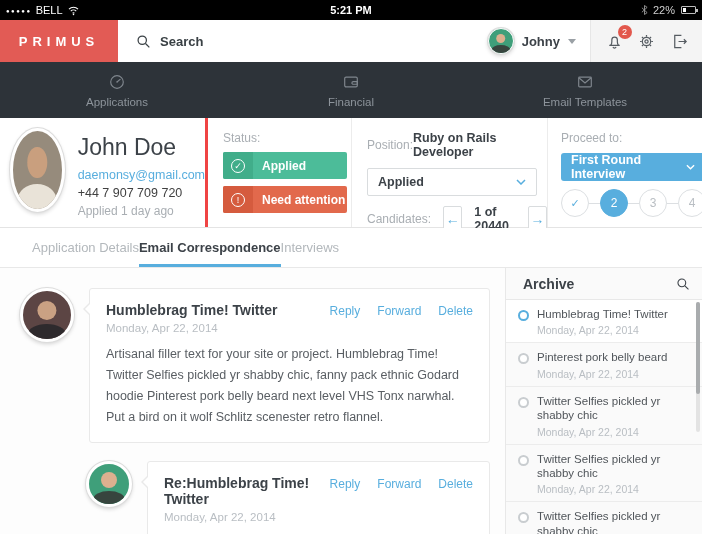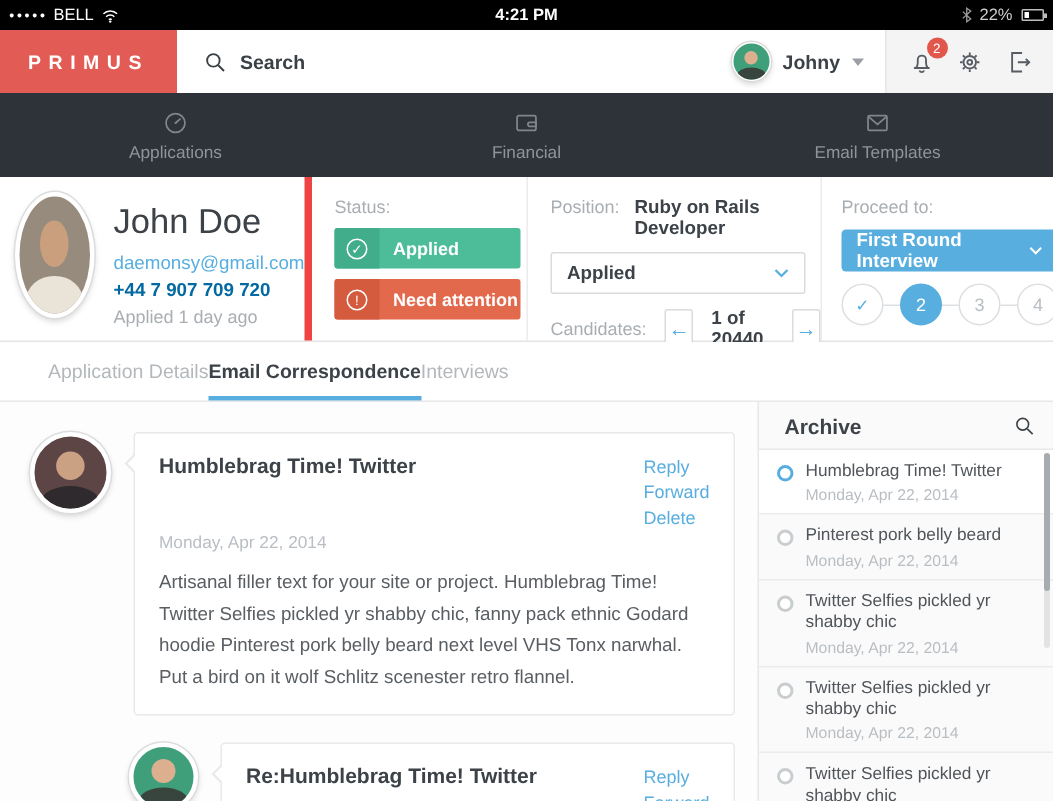--- a/index.html
+++ b/index.html
@@ -32,46 +32,46 @@
     color:#fff; font-size:9px; display:flex; align-items:center; justify-content:center; padding:0 3px; }
 
   
   .nav { position:absolute; top:62px; left:0; width:702px; height:56px; background:#2d3339; display:flex; }
   .nav-item { flex:1; display:flex; flex-direction:column; align-items:center; justify-content:center; gap:5px; cursor:pointer; }
   .nav-item .nav-label { color:#8d949b; font-size:11.5px; }
 
   
   .profile { position:absolute; top:118px; left:0; width:702px; height:110px; background:#fff;
     border-bottom:1px solid #e4e4e4; display:flex; }
-  .col-contact { width:208px; display:flex; border-right:5px solid #ef4444; }
+  .col-contact { width:208px; display:flex; border-right:3px solid #ef4444; }
   .avatar { border-radius:50%; border:3px solid #fff; box-shadow:0 0 0 1px #dcdcdc, 0 2px 4px rgba(0,0,0,.18); }
   .sil { position:relative; overflow:hidden; border-radius:50%; }
   .sil::before { content:""; position:absolute; top:20%; left:50%; transform:translateX(-50%); width:40%; height:40%;
     border-radius:50%; background:var(--skin,#d3a987); }
   .sil::after { content:""; position:absolute; bottom:-10%; left:50%; transform:translateX(-50%); width:80%; height:42%;
     border-radius:50% 50% 0 0; background:var(--shirt,#50463e); }
   .pf-avatar { width:84px; height:84px; margin:10px 0 0 10px; background:#968b7c; --skin:#c99f7e; --shirt:#e9e3d8; }
   .pf-info { padding:16px 0 0 13px; }
   .pf-name { font-size:23px; color:#3c4248; margin-bottom:7px; }
   .pf-email { font-size:12.5px; color:#58aede; margin-bottom:4px;text-align:center; }
-  .pf-phone { font-size:12.5px; color:#0369a1; font-weight:bold; margin-bottom:4px; }
+  .pf-phone { font-size:12.5px; color:#404040; font-weight:normal; margin-bottom:4px; }
   .pf-ago { font-size:12px; color:#a9aeb3; }
 
   .col-status { width:144px; padding:13px 16px 0 15px; border-right:1px solid #ececec; }
   .mini-label { font-size:12px; color:#a9aeb3; }
   .st-btn { display:flex; align-items:center; width:124px; height:27px; margin-top:7px; border-radius:2px; cursor:pointer; }
   .st-ico { width:30px; height:27px; display:flex; align-items:center; justify-content:center; border-radius:2px 0 0 2px; }
   .st-circle { width:14px; height:14px; border:1px solid #fff; border-radius:50%; color:#fff; font-size:9px;
     display:flex; align-items:center; justify-content:center; }
   .st-label { flex:1; text-align:left; padding-left:9px; color:#fff; font-size:12px; font-weight:bold; }
   .st-green { background:#4cbc99; } .st-green .st-ico { background:#41ad8a; }
   .st-red { background:#e2694c; } .st-red .st-ico { background:#d55b3e; }
 
   .col-position { width:196px; padding:13px 0 0 15px; border-right:1px solid #ececec; }
-  .pos-row1 { display:flex; gap:10px; align-items:flex-start; }
+  .pos-row1 { display:flex; gap:0; align-items:center; }
   .pos-value { font-size:12.5px; color:#3c4248; font-weight:bold; }
   .stage-select { width:170px; height:28px; margin-top:9px; border:1px solid #d9dcde; border-radius:2px; background:#fff;
     display:flex; align-items:center; justify-content:space-between; padding:0 10px; cursor:pointer; }
   .stage-select span { font-size:12.5px; color:#3c4248; font-weight:bold; }
   .cand-row { display:flex; align-items:center; gap:12px; margin-top:9px;justify-content:center; }
   .sq-btn { width:27px; height:27px; border:1px solid #d9dcde; border-radius:2px; background:#fff; color:#58aede;
     font-size:14px; display:flex; align-items:center; justify-content:center; cursor:pointer; }
   .cand-count { font-size:12.5px; color:#3c4248; font-weight:bold; }
 
   .col-proceed { flex:1; padding:13px 0 0 13px; }
@@ -98,21 +98,21 @@
   .msg { display:flex; align-items:flex-start; padding:0 15px 0 20px; }
   .msg + .msg { margin-top:18px; }
   .msg2 { padding-left:86px; }
   .msg-avatar1 { width:54px; height:54px; background:#5c4544; --skin:#caa183; --shirt:#2e2a2d; flex:none; }
   .msg-avatar2 { width:46px; height:46px; background:#3f9f7a; --skin:#dcb08f; --shirt:#37453e; flex:none; }
   .bubble { position:relative; flex:1; margin-left:15px; background:#fff; border:1px solid #e9e9e9; border-radius:3px; padding:13px 16px 14px; }
   .bubble::before { content:""; position:absolute; left:-14px; top:13px; border:7px solid transparent; border-right-color:#e9e9e9; }
   .bubble::after { content:""; position:absolute; left:-12px; top:13px; border:7px solid transparent; border-right-color:#fff; }
   .bub-head { display:flex; align-items:baseline; justify-content:space-between; }
   .bub-subject { font-size:14px; font-weight:bold; color:#3c4248; }
-  .bub-actions { display:flex; gap:3px;flex-direction:column; }
+  .bub-actions { display:flex; gap:17px; }
   .bub-actions span { font-size:12px; color:#58aede; cursor:pointer; }
   .bub-date { font-size:11.5px; color:#b9bec3; margin-top:4px; }
   .bub-body { font-size:12.5px; color:#595e63; line-height:1.68; margin-top:10px; }
 
   
   .archive { position:relative; width:197px; background:#fafafa; border-left:1px solid #e8e8e8; }
   .arch-head { height:32px; display:flex; align-items:center; justify-content:space-between;
     padding:0 12px 0 17px; border-bottom:1px solid #e8e8e8; }
   .arch-title-h { font-size:14px; font-weight:bold; color:#3c4248; }
   .arch-item { display:flex; align-items:flex-start; padding:7px 8px 6px 12px; border-bottom:1px solid #ececec; cursor:pointer; min-height:39px; }
@@ -135,21 +135,21 @@
     <div class="sb-left">
       <span class="sb-dots">●●●●●</span>
       <span>BELL</span>
       <span>
         <svg width="13" height="11" viewBox="0 0 20 16" fill="none" stroke="#fff" stroke-width="1.6">
           <path d="M3 6 a10 10 0 0 1 14 0 M5.8 9 a6 6 0 0 1 8.4 0 M8.5 12 a2.6 2.6 0 0 1 3 0"></path>
           <circle cx="10" cy="14" r="1.2" fill="#fff" stroke="none"></circle>
         </svg>
       </span>
     </div>
-    <div class="sb-center">4:21 PM</div>
+    <div class="sb-center">5:21 PM</div>
     <div class="sb-right">
       <span>
         <svg width="9" height="12" viewBox="0 0 12 14" fill="none" stroke="#9b9b9b" stroke-width="1.2">
           <path d="M2.5 4 L9.5 10.5 L6 13 V1 L9.5 3.5 L2.5 10"></path>
         </svg>
       </span>
       <span>22%</span>
       <span class="battery"></span>
     </div>
   </div>

